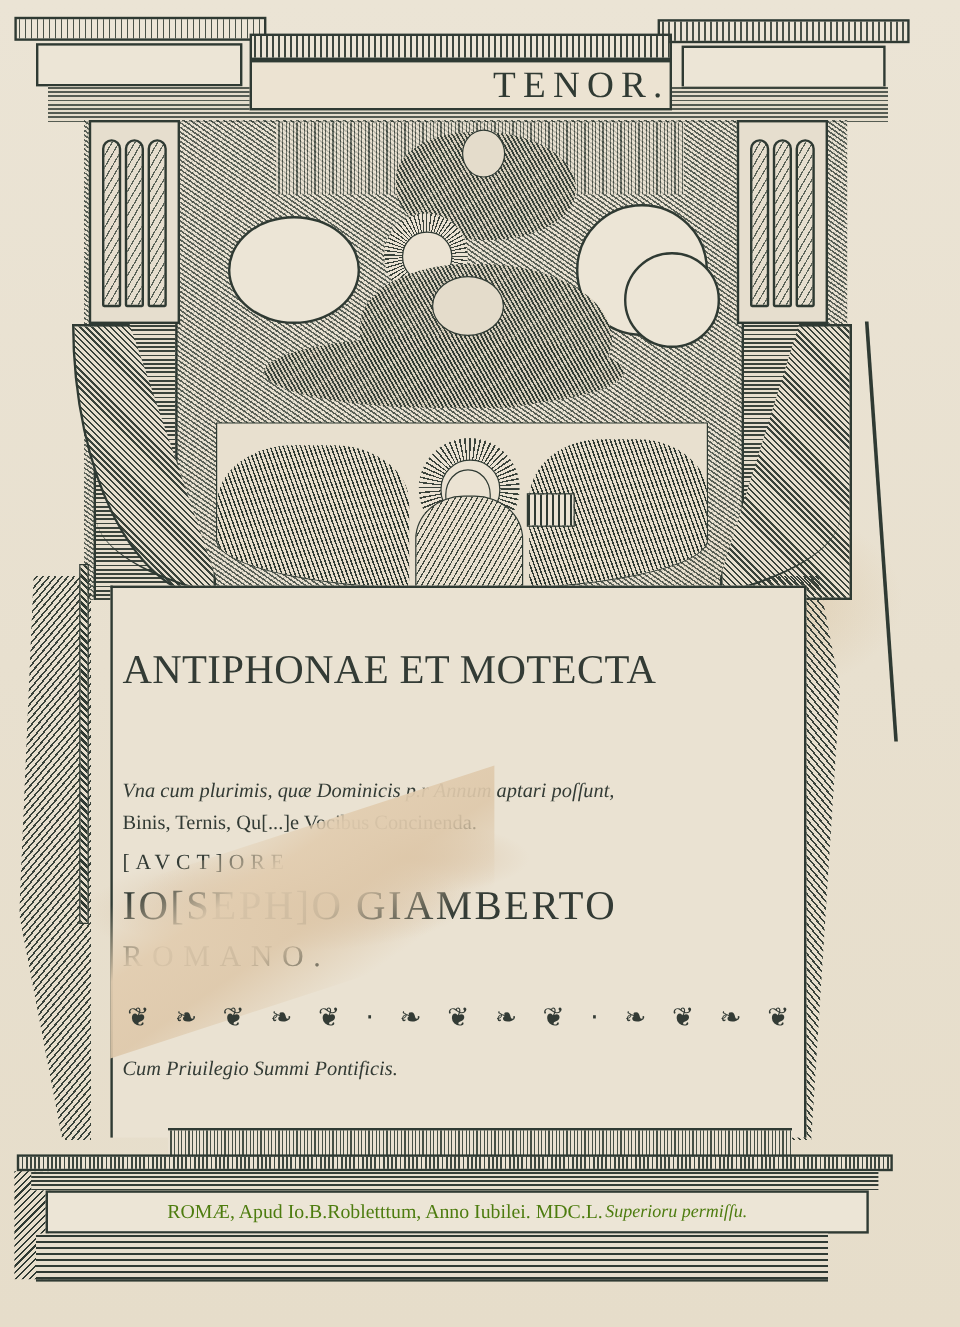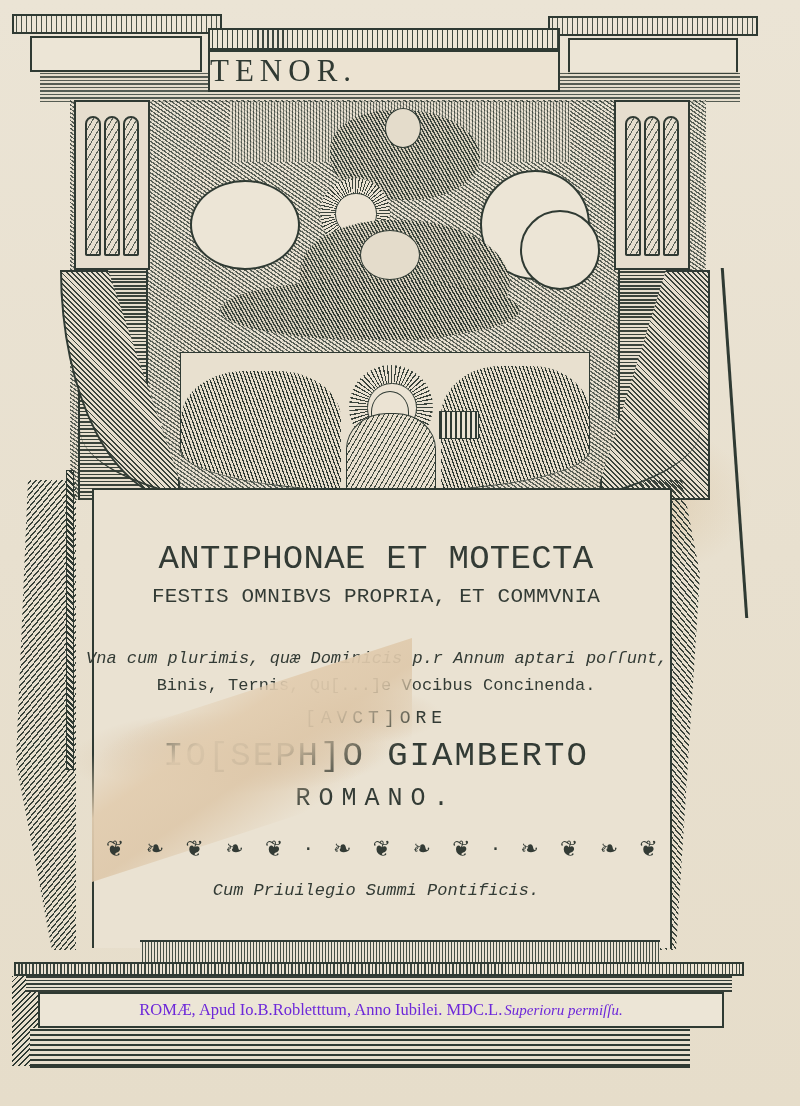--- a/index.html
+++ b/index.html
@@ -30,21 +30,21 @@
       background: repeating-linear-gradient(90deg, #ece5d6 0 2px, #4a5248 2px 3px, #ece5d6 3px 5px); }
     .frieze-left { position: absolute; left: 30px; top: 36px; width: 172px; height: 36px;
       border: 2px solid #2f3a33; background: #ece5d6; }
     .frieze-right { position: absolute; left: 568px; top: 38px; width: 170px; height: 36px;
       border: 2px solid #2f3a33; background: #ece5d6; }
     .cornice-mid { left: 208px; top: 28px; width: 352px; height: 22px;
       background: repeating-linear-gradient(90deg, #ece5d6 0 2px, #3d463e 2px 3.5px, #ece5d6 3.5px 5px); }
     .title-band {
       position: absolute; left: 208px; top: 50px; width: 352px; height: 42px;
       border: 2px solid #2f3a33; background: #ece3d2;
-      display: flex; align-items: center; justify-content: flex-start;
+      display: flex; align-items: center; justify-content: flex-end;
     }
     .title-band span {
       font-size: 31px; letter-spacing: 6px; color: #303a33;
       font-family: "Liberation Serif", serif;
     }
     .architrave {
       position: absolute; left: 40px; top: 72px; width: 700px; height: 30px;
       background: repeating-linear-gradient(0deg, #3b443c 0 1.5px, #e4dccb 1.5px 3.5px);
       opacity: 0.85;
     }
@@ -180,21 +180,21 @@
       position: absolute; left: 0; right: 0; top: 0; bottom: 0;
       background:
         radial-gradient(ellipse 210px 55px at 140px 262px, rgba(200,165,125,0.55), rgba(200,165,125,0) 75%),
         radial-gradient(ellipse 130px 40px at 250px 225px, rgba(205,170,130,0.45), rgba(205,170,130,0) 75%);
     }
     .cartouche-bottom {
       position: absolute; left: 140px; top: 940px; width: 520px; height: 24px;
       border-top: 2.5px solid #2f3a33;
       background: repeating-linear-gradient(90deg, #e9e1d1 0 2px, #465046 2px 3px);
     }
-    .text-line { position: absolute; left: 86px; width: 580px; text-align: center; white-space: nowrap; color: #333b35; font-family: Liberation Mono, monospace; }
+    .text-line { position: absolute; left: 102px; width: 580px; text-align: left; white-space: nowrap; color: #333b35; }
     .t-main { top: 540px; font-size: 34px; letter-spacing: 0.3px; }
     .t-sub { top: 585px; font-size: 21px; letter-spacing: 0.2px; }
     .t-iuxta { top: 621px; font-size: 18px; }
     .t-una { top: 649px; font-size: 17px; font-style: italic; }
     .t-binis { top: 676px; font-size: 17px; }
     .t-auctore { top: 708px; font-size: 18px; letter-spacing: 5px; }
     .t-author { top: 737px; font-size: 34px; letter-spacing: 2px; }
     .t-romano { top: 784px; font-size: 25px; letter-spacing: 8px; }
     .t-priv { top: 881px; font-size: 17px; font-style: italic; }
     .stain-over {
@@ -221,21 +221,21 @@
     .plinth-moulding {
       position: absolute; left: 26px; top: 976px; width: 706px; height: 16px;
       background: repeating-linear-gradient(0deg, #353e37 0 1.5px, #e8e0cf 1.5px 3.5px);
     }
     .imprint-band {
       position: absolute; left: 38px; top: 992px; width: 686px; height: 36px;
       border: 2px solid #2f3a33; background: #ece5d6;
       display: flex; align-items: center; justify-content: center;
       white-space: nowrap;
     }
-    .imprint-band span { font-size: 16.5px; color: #6d28d9; }
+    .imprint-band span { font-size: 16.5px; color: #4d7c0f; }
     .imprint-band .it { font-style: italic; font-size: 15px; margin-left: 2px; }
     .plinth-base {
       position: absolute; left: 30px; top: 1028px; width: 660px; height: 40px;
       background: repeating-linear-gradient(0deg, #2f3a33 0 2.2px, #e6decd 2.2px 5px);
       border-bottom: 2px solid #2f3a33;
     }
     .plinth-side {
       position: absolute; left: 12px; top: 976px; width: 30px; height: 90px;
       background: repeating-linear-gradient(-45deg, #2f3a33 0 1.3px, rgba(0,0,0,0) 1.3px 4px);
     }
@@ -298,21 +298,20 @@
   <div class="side-hatch-right"></div>
   <div class="rope-left"></div>
   <div class="cord-right"></div>
 
   <div class="cartouche">
     <div class="cartouche-inner"></div>
   </div>
   <div class="cartouche-bottom"></div>
 
   <div class="text-line t-main">ANTIPHONAE ET MOTECTA</div>
-  <div class="text-line t-sub">FESTIS OMNIBVS PROPRIA, ET COMMVNIA</div>
   <div class="text-line t-una">Vna cum plurimis, quæ Dominicis p.r Annum aptari poſſunt,</div>
   <div class="text-line t-binis">Binis, Ternis, Qu[...]e Vocibus Concinenda.</div>
   <div class="text-line t-auctore">[AVCT]ORE</div>
   <div class="text-line t-author">IO[SEPH]O GIAMBERTO</div>
   <div class="text-line t-romano">ROMANO.</div>
   <div class="stain-over"></div>
 
   <div class="fleuron-row">
     <span class="fleuron">❦</span>
     <span class="fleuron">❧</span>

